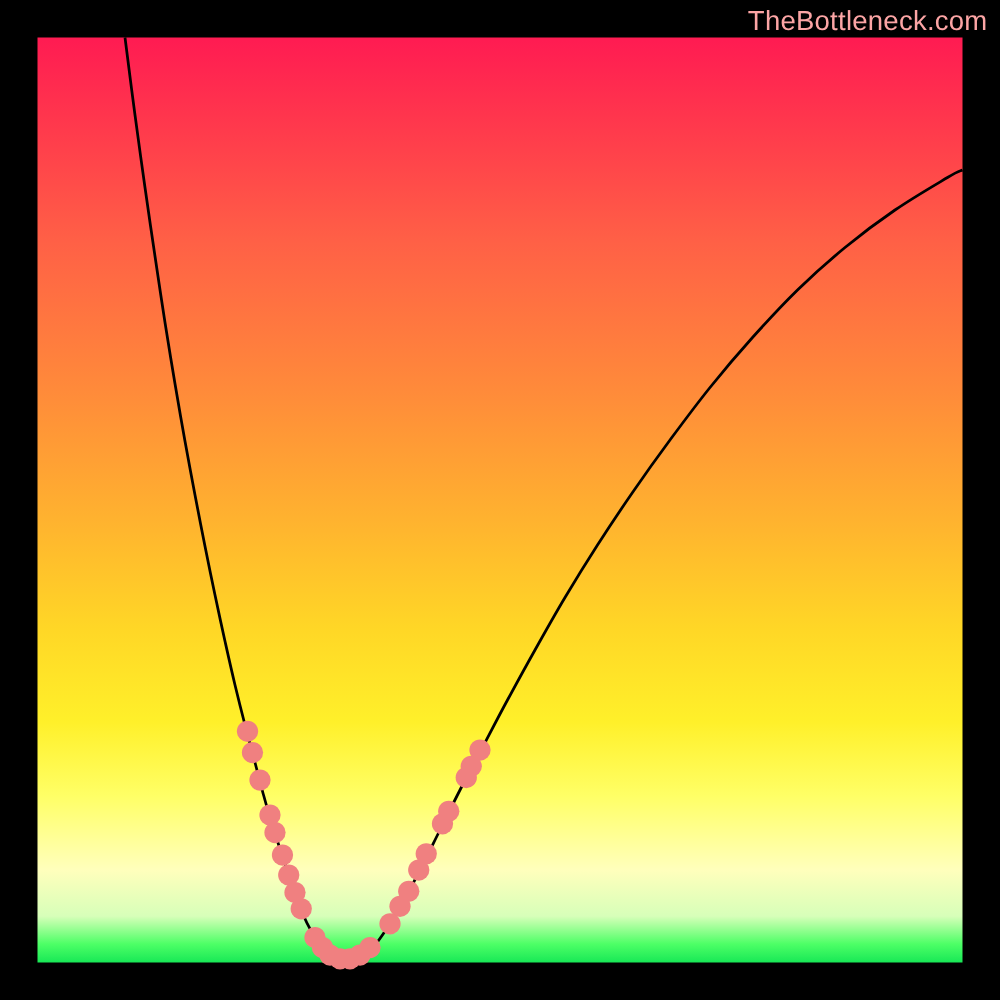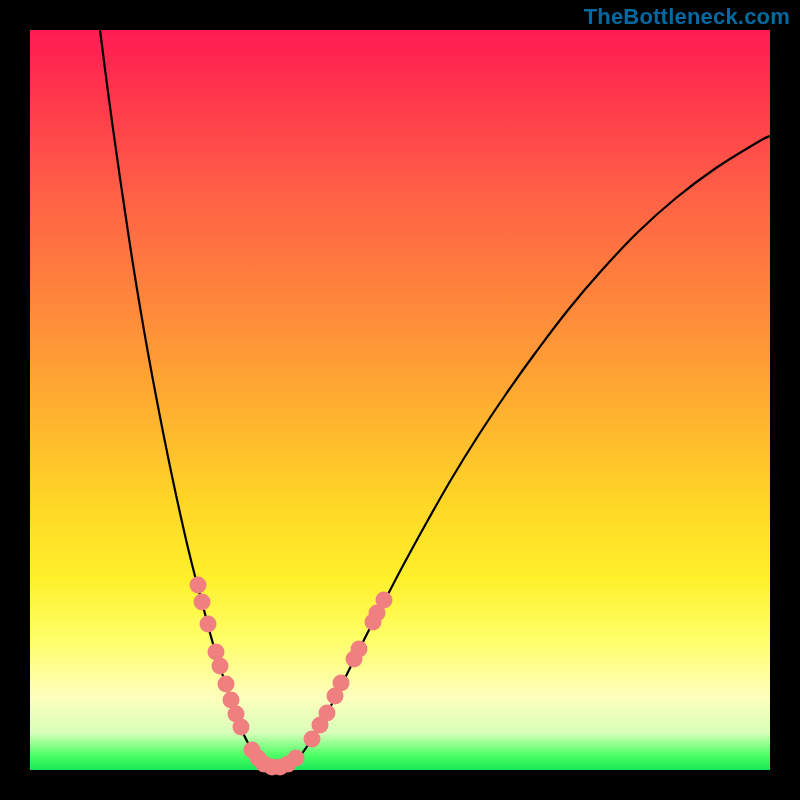--- a/index.html
+++ b/index.html
@@ -46,23 +46,23 @@
     left: 0;
     top: 0;
     width: 740px;
     height: 740px;
     overflow: visible;
   }
   .watermark {
     position: absolute;
     top: 4px;
     right: 10px;
-    color: #0369a1;
+    color: #fca5a5;
     font-size: 22px;
-    font-weight: 700;
+    font-weight: 400;
     letter-spacing: 0.2px;
     user-select: none;
     text-align: center;
   }
 </style>
 </head>
 <body>
 
 <div class="frame">
   <div class="plot">

